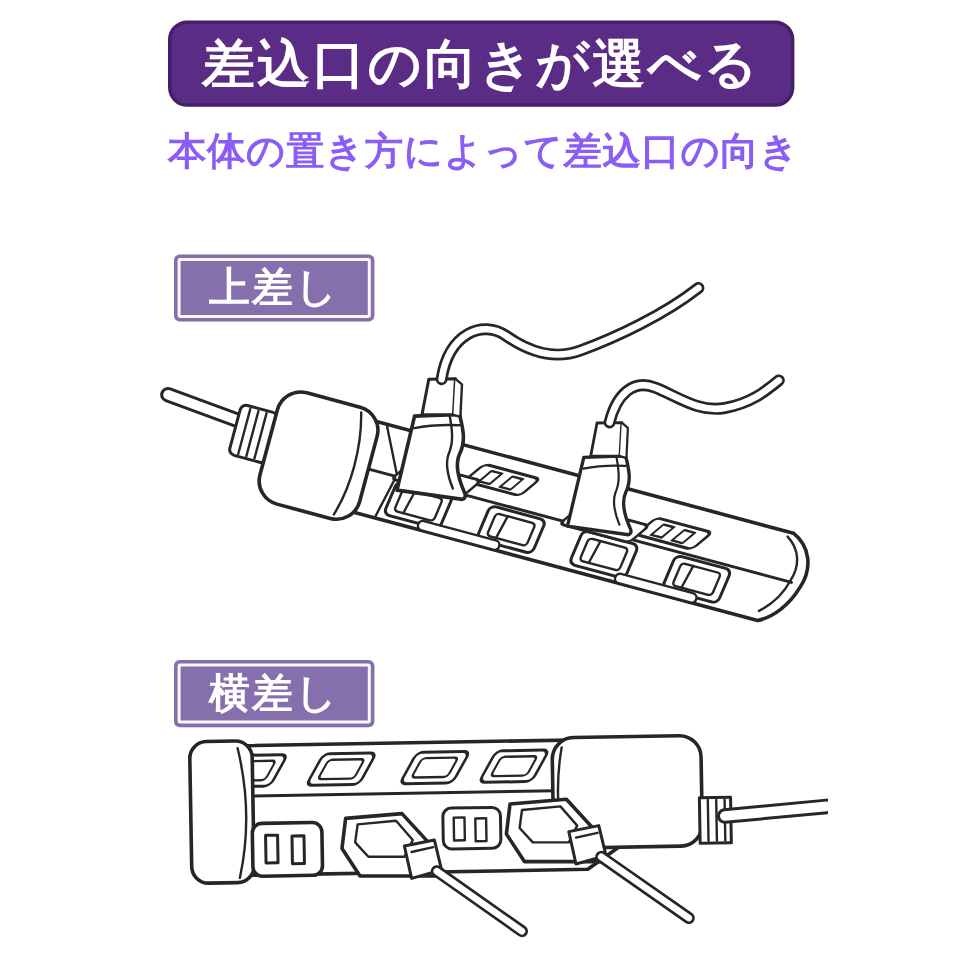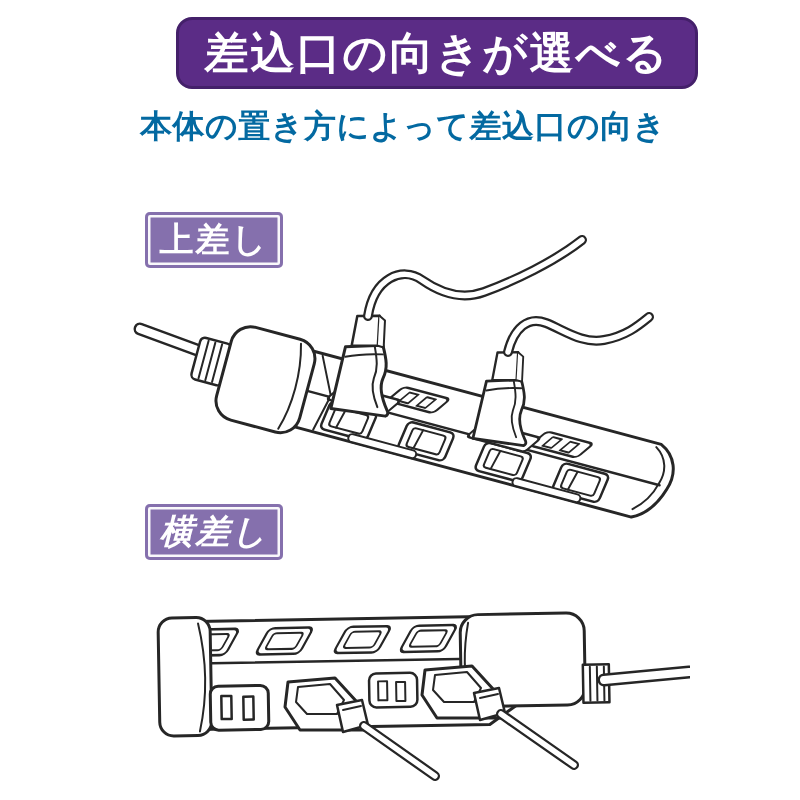--- a/index.html
+++ b/index.html
@@ -3,38 +3,38 @@
 <meta charset="utf-8">
 <style>
   html,body{margin:0;padding:0;background:#ffffff;}
   .canvas{
     position:relative;width:800px;height:800px;background:#ffffff;overflow:hidden;
     font-family:"Liberation Sans","DejaVu Sans",sans-serif;
   }
   .header-banner{
     position:absolute;left:140px;top:17px;width:522px;height:72px;
     background:#5b2c86;border:3px solid #44206a;border-radius:16px;
-    box-sizing:border-box;display:flex;align-items:center;justify-content:center;margin-left:36px;
+    box-sizing:border-box;display:flex;align-items:center;justify-content:center;
   }
   .header-banner span{
     color:#ffffff;font-size:44px;font-weight:bold;letter-spacing:2px;white-space:nowrap;
   }
   .description{
     position:absolute;left:140px;top:104px;width:560px;
-    color:#0369a1;font-size:32px;font-weight:600;line-height:1.42;letter-spacing:0.5px;
+    color:#8b5cf6;font-size:32px;font-weight:600;line-height:1.42;letter-spacing:0.5px;
   }
   .tag{
-    position:absolute;left:145px;width:138px;height:56px;
+    position:absolute;left:145px;width:167px;height:56px;
     background:#8570ad;border-radius:5px;
     box-shadow:inset 0 0 0 3px #8570ad, inset 0 0 0 5.5px rgba(255,255,255,0.95);
     display:flex;align-items:center;justify-content:center;
   }
   .tag span{color:#ffffff;font-size:34px;font-weight:bold;letter-spacing:2px;}
   .tag-top{top:212px;}
-  .tag-side{top:504px;font-style:italic;}
+  .tag-side{top:550px;}
   .illus{position:absolute;}
   .illus-top{left:130px;top:228px;}
   .illus-side{left:140px;top:592px;}
 </style>
 </head>
 <body>
 
 <div class="canvas">
 
   <div class="header-banner">

